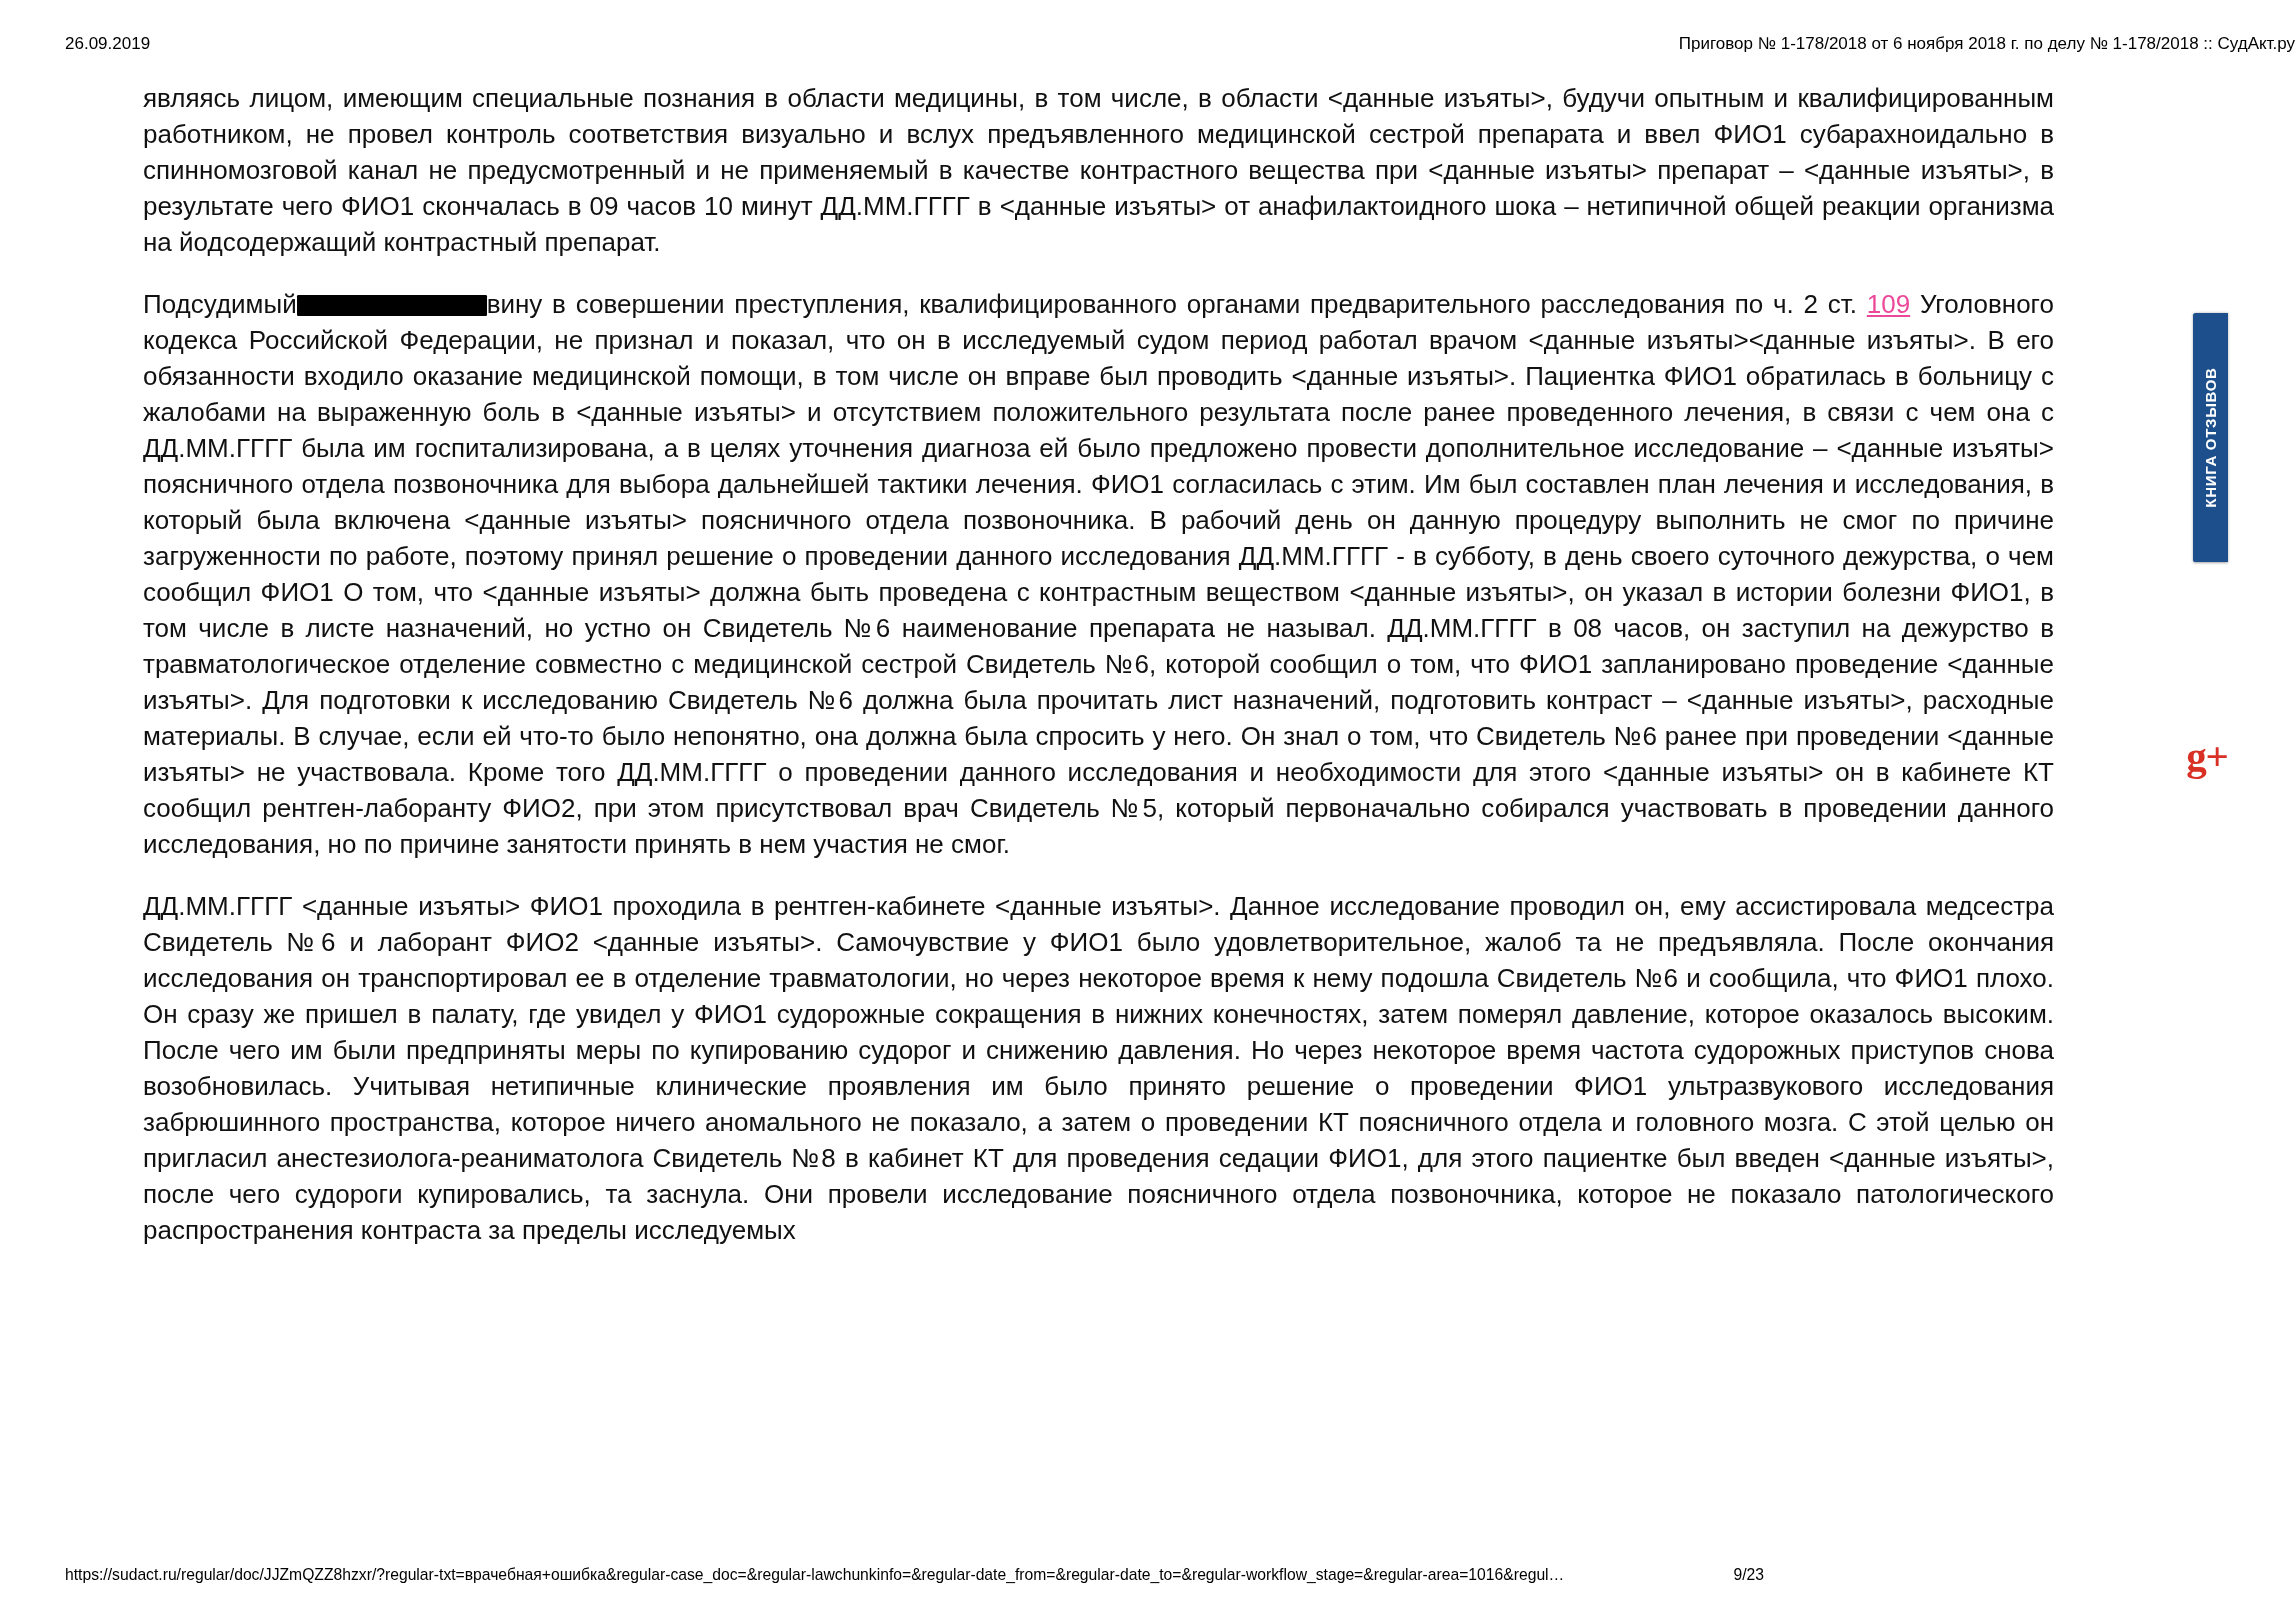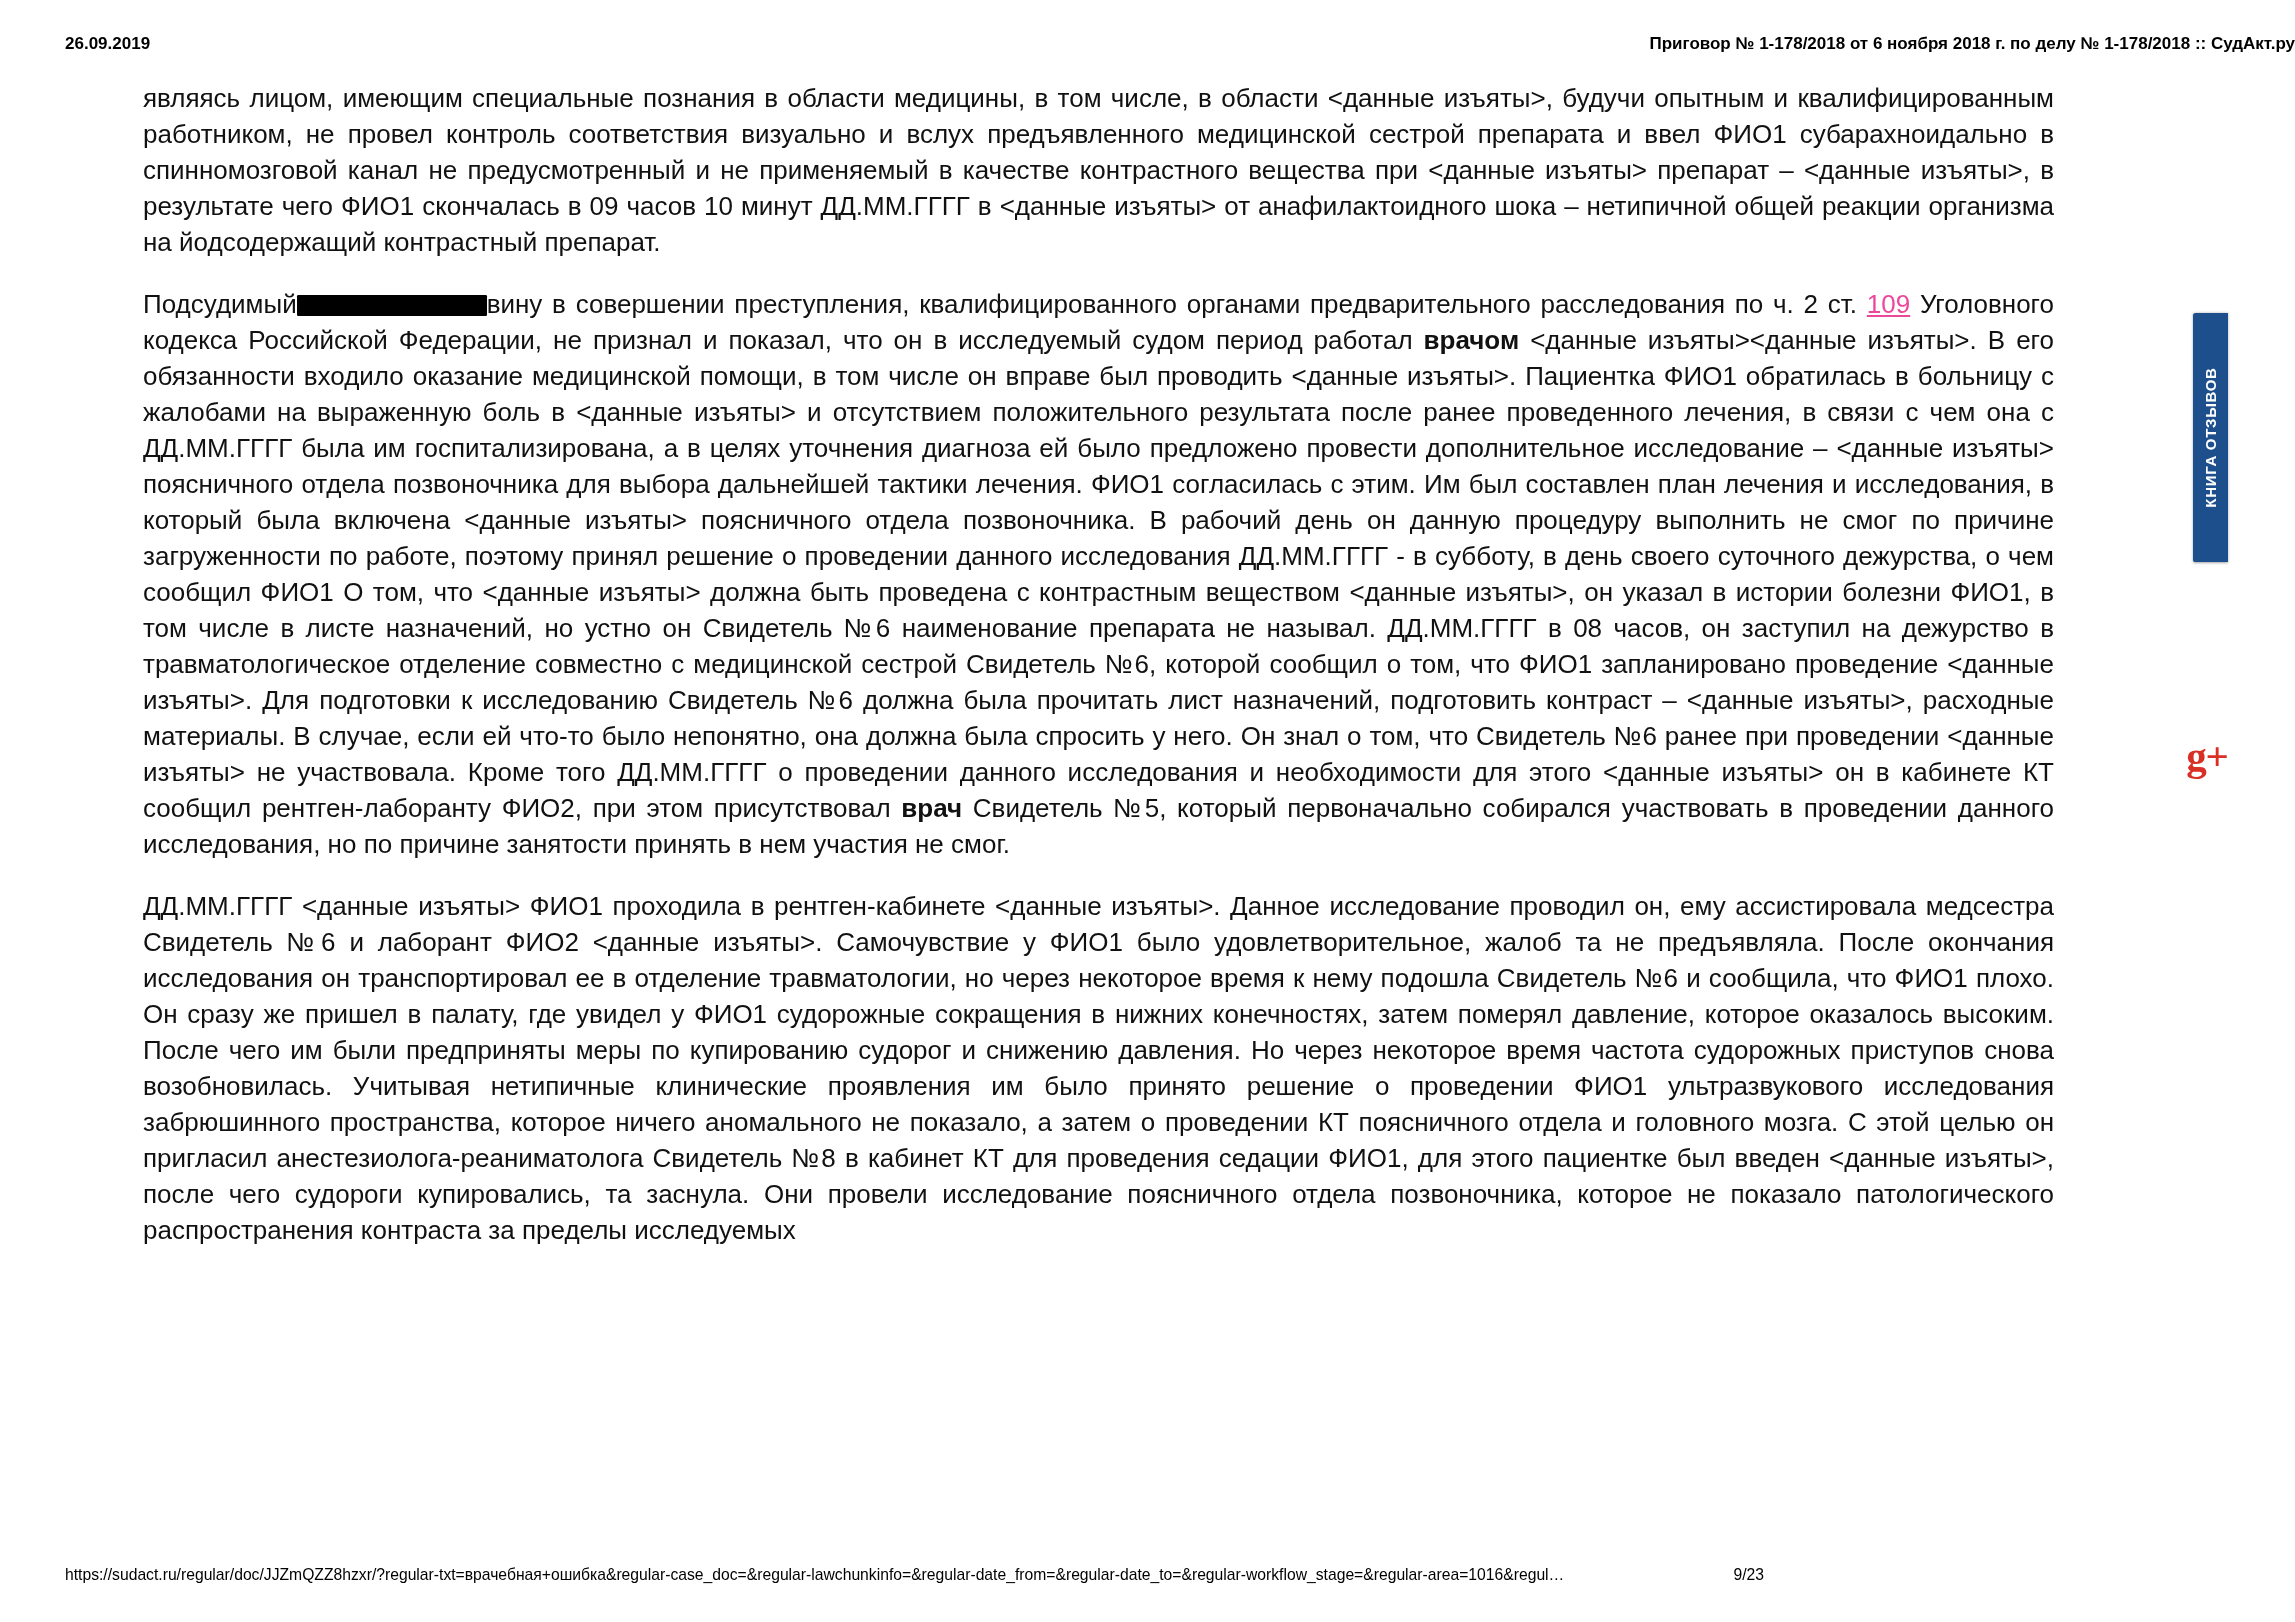--- a/index.html
+++ b/index.html
@@ -18,21 +18,20 @@
 
   
   .print-header {
     position: absolute;
     top: 34px;
     left: 0;
     width: 2295px;
     height: 26px;
     font-size: 17px;
     color: #000;
-    font-weight: bold;
   }
   .print-header .ph-date {
     position: absolute;
     left: 65px;
     top: 0;
     white-space: nowrap;
   }
   .print-header .ph-title {
     position: absolute;
     left: 0;
@@ -53,21 +52,21 @@
     font-size: 26px;
     line-height: 1.385;
     text-align: justify;
     text-justify: inter-word;
     margin: 0 0 26px 0;
     color: #111111;
     hyphens: none;
   }
   .para:last-child { margin-bottom: 17px; }
 
-  .para b, .bold { font-weight: bold; }
+  .para b, .bold { font-weight: normal; }
 
   a.inline-link {
     color: #ec4899;
     text-decoration: underline;
   }
 
   .redaction {
     display: inline-block;
     background: #000000;
     border-radius: 1.3px;

